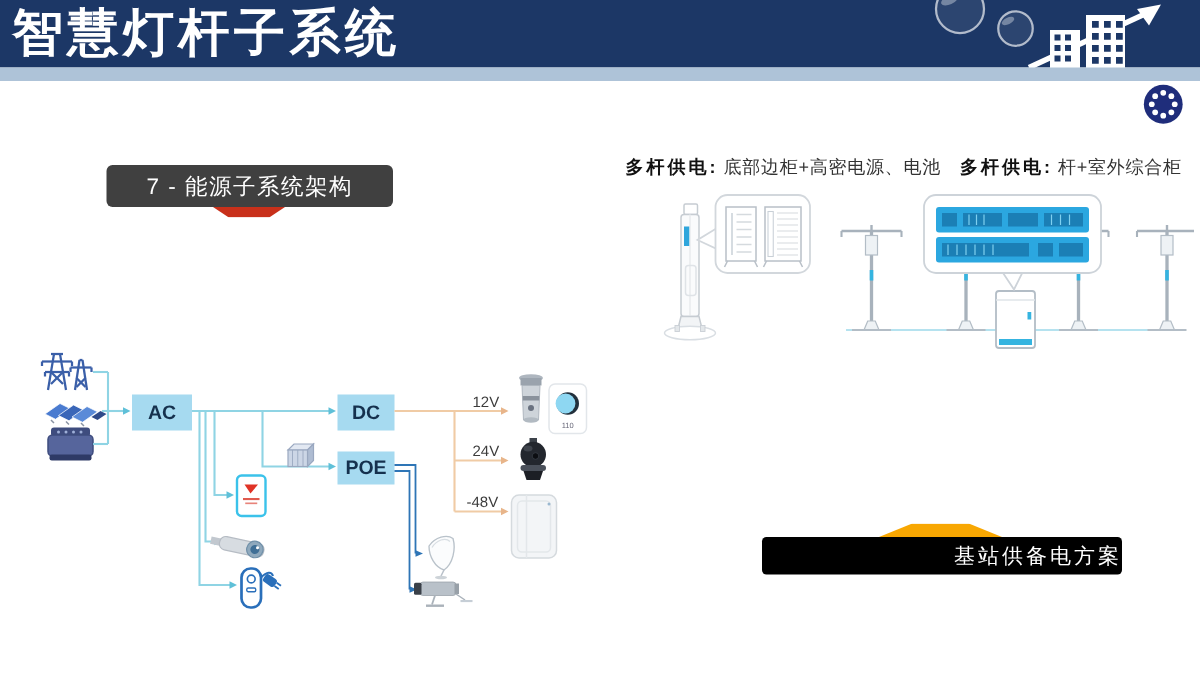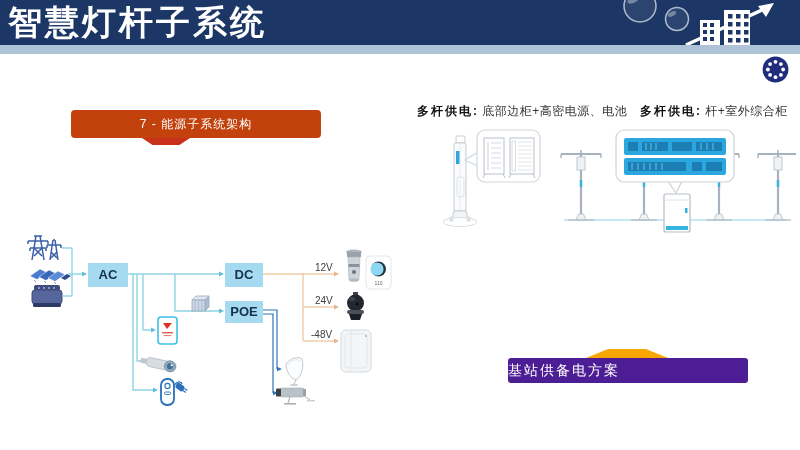--- a/index.html
+++ b/index.html
@@ -16,32 +16,32 @@
   .header-strip{position:absolute;left:0;top:45px;width:800px;height:9px;background:#aec3d8;}
   .header-art{position:absolute;left:600px;top:0;width:200px;height:50px;}
   
   .logo{
     position:absolute;right:10px;top:52px;display:flex;align-items:center;
     font-size:36px;font-weight:bold;color:#1f2d7b;letter-spacing:0.5px;line-height:1;
   }
   .logo svg{display:block;transform:translateY(4px);margin:0 1px;}
   
   .section-banner{
-    position:absolute;left:71px;top:110px;width:250px;height:28px;background:#c2410c;
-    border-radius:4px;color:#fff;font-size:12px;display:flex;align-items:center;justify-content:center;
+    position:absolute;left:71px;top:110px;width:191px;height:28px;background:#404040;
+    border-radius:4px;color:#fff;font-size:15px;display:flex;align-items:center;justify-content:center;
     letter-spacing:1px;
   }
   .section-banner-fold{
     position:absolute;left:142px;top:138px;width:48px;height:7px;background:#c8301a;
     clip-path:polygon(0 0,100% 0,78% 100%,22% 100%);
   }
   
   .solution-banner{
-    position:absolute;left:508px;top:358px;width:240px;height:25px;background:#4c1d95;
-    border-radius:3px;color:#fff;font-size:14px;display:flex;align-items:center;justify-content:flex-start;
+    position:absolute;left:508px;top:358px;width:240px;height:25px;background:#000000;
+    border-radius:3px;color:#fff;font-size:14px;display:flex;align-items:center;justify-content:flex-end;
     letter-spacing:2px;
   }
   .solution-banner-fold{
     position:absolute;left:586px;top:349px;width:82px;height:9px;background:#f8a702;
     clip-path:polygon(27% 0,73% 0,100% 100%,0 100%);
   }
   
   .caption{position:absolute;top:103px;font-size:12px;color:#222;white-space:nowrap;}
   .caption .cap-label{font-weight:bold;letter-spacing:2px;color:#111;}
   .caption .cap-desc{letter-spacing:0.5px;color:#333;}

